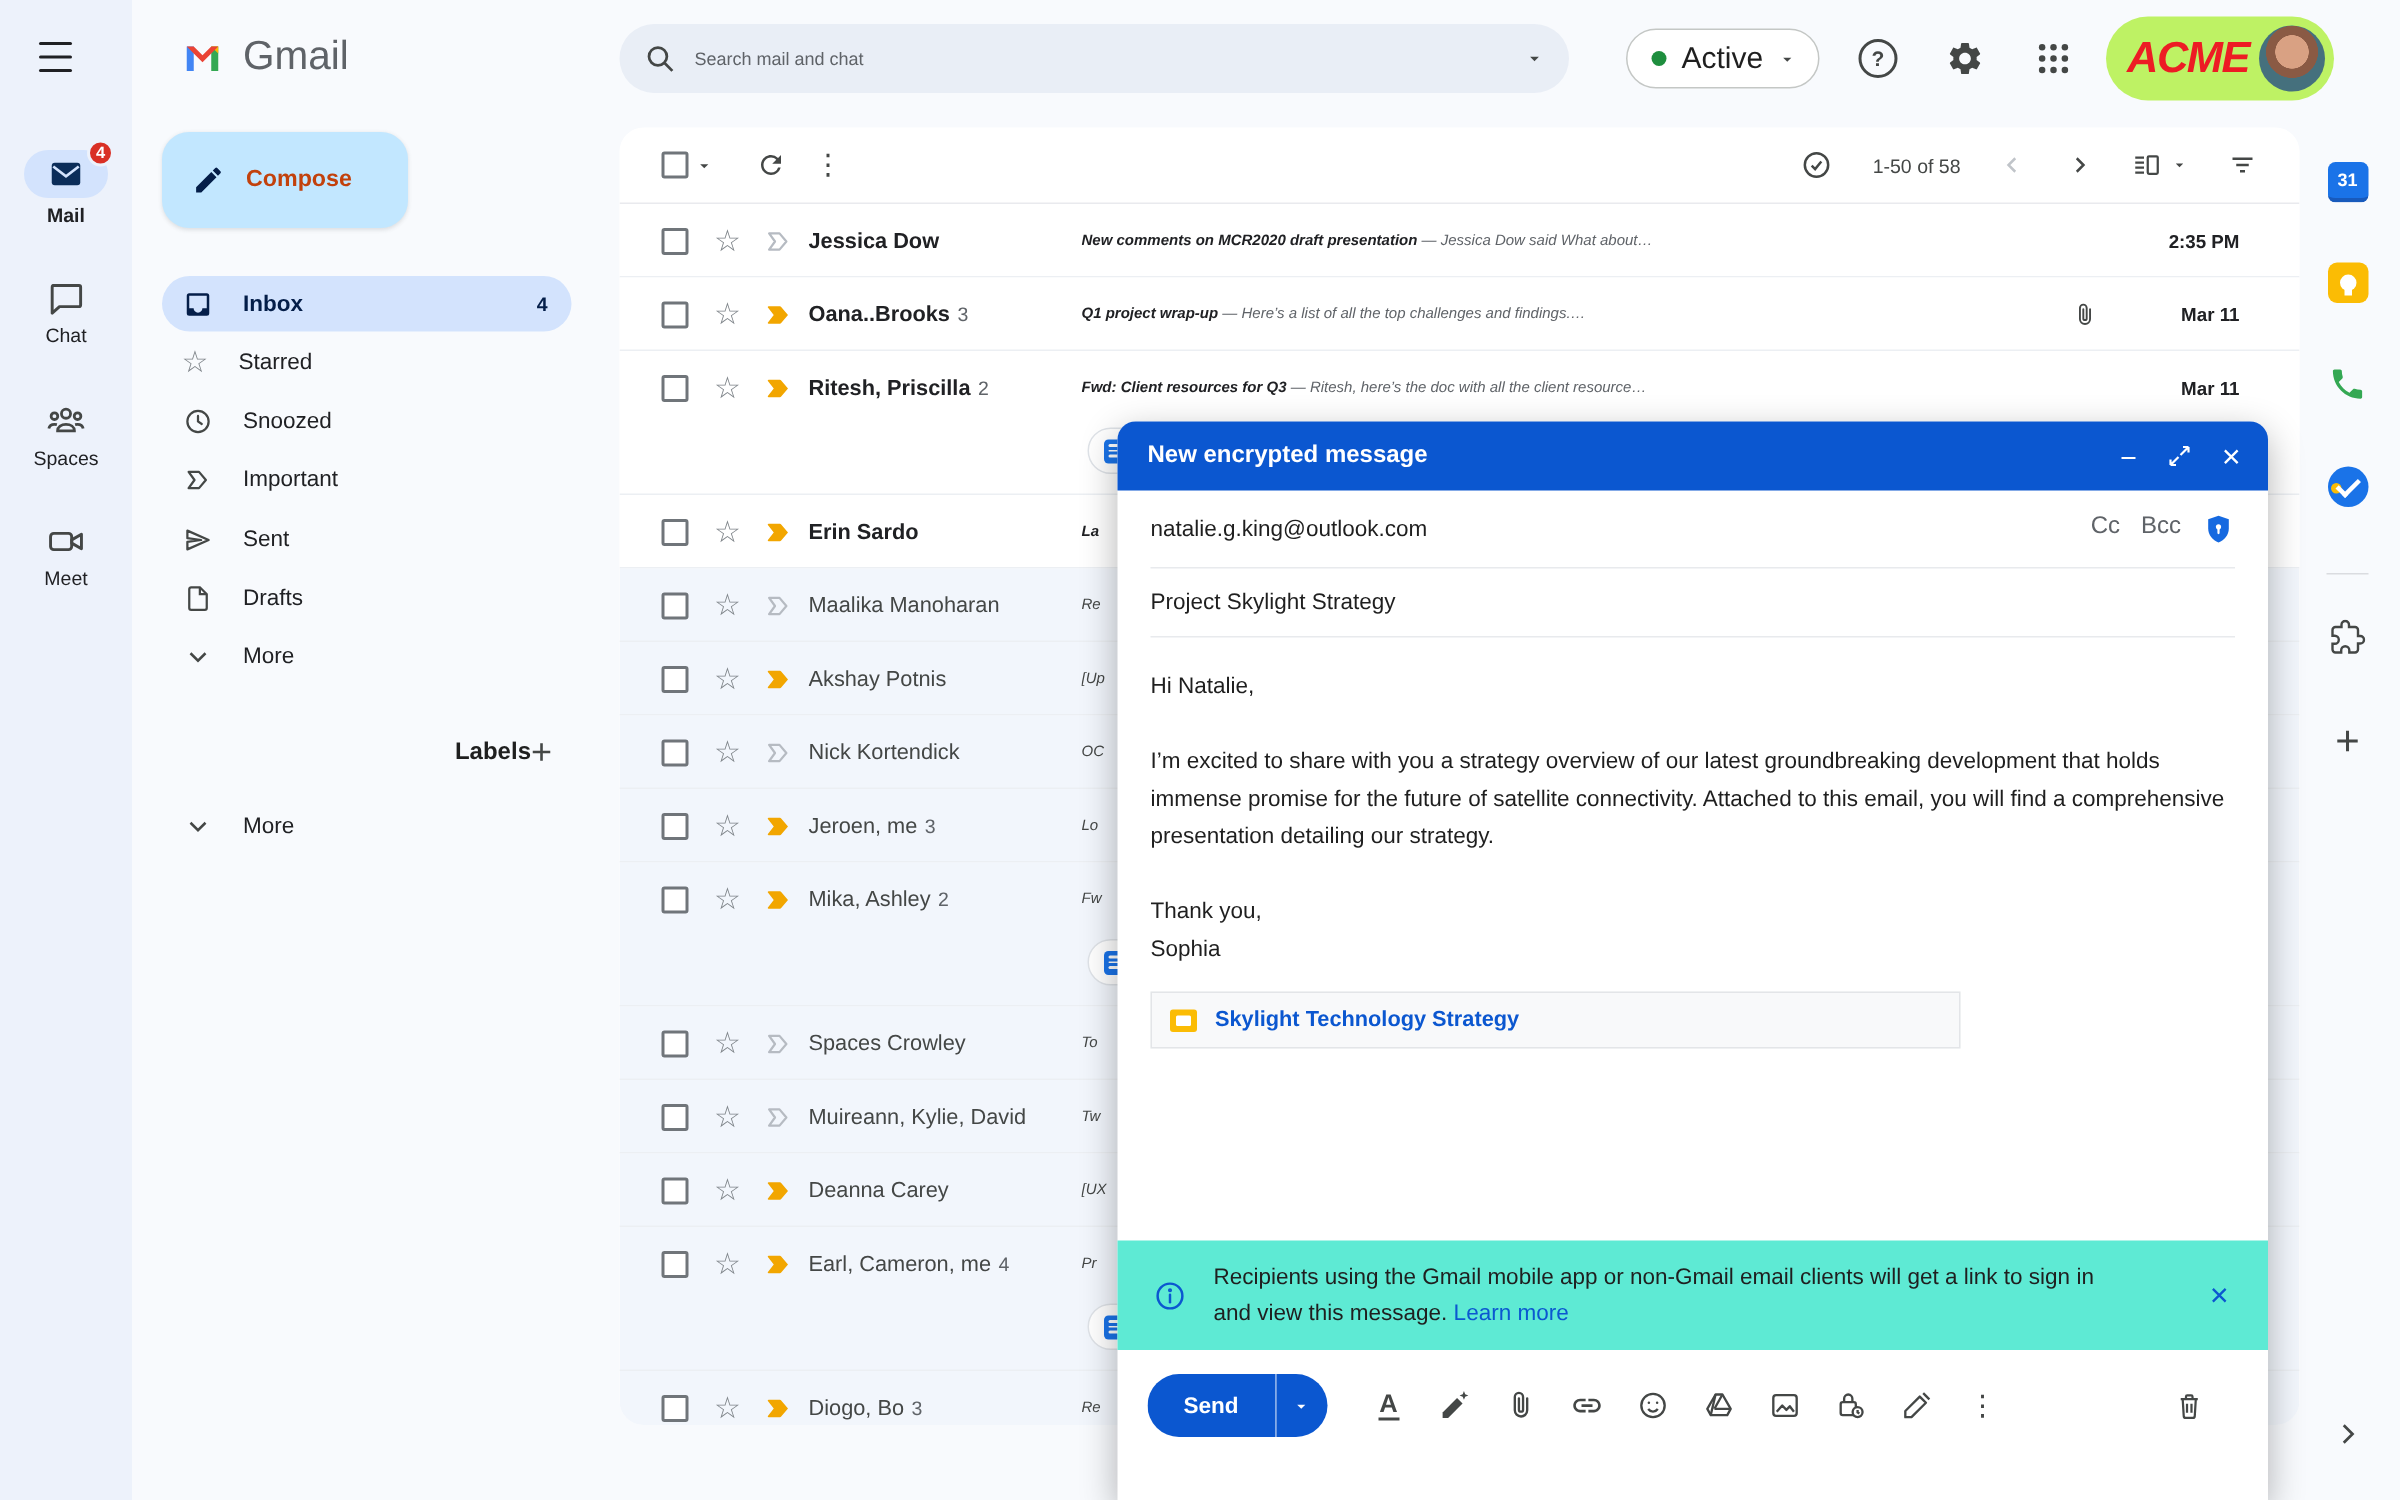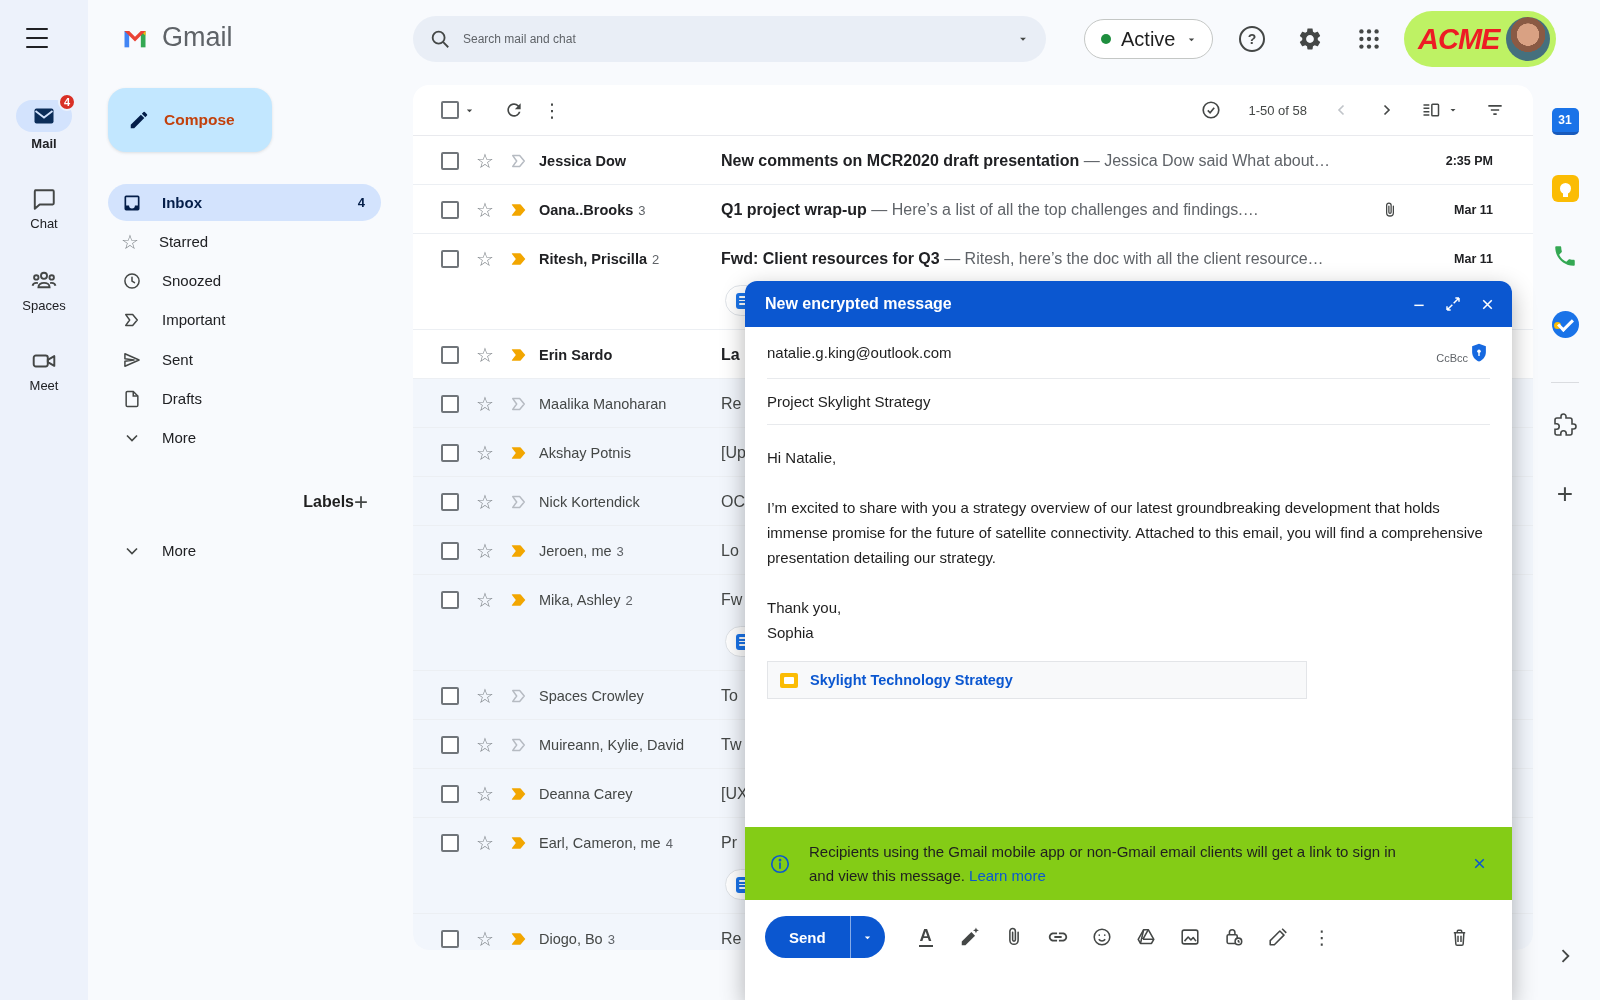--- a/index.html
+++ b/index.html
@@ -47,44 +47,44 @@
   .pag{font-size:13px;color:#444746;}
   .row{position:absolute;left:0;width:100%;background:#fff;border-bottom:1px solid #eceff3;cursor:pointer;}
   .row.read{background:#f2f6fc;}
   .rmain{height:49px;display:flex;align-items:center;padding-left:28px;gap:0;}
   .row .cb{margin-right:16px;}
   .row .star-glyph{width:20px;margin-right:14px;text-align:center;cursor:pointer;}
   .imp{margin-right:10px;flex:none;cursor:pointer;}
   .sender{width:182px;font-size:14.5px;white-space:nowrap;overflow:hidden;flex:none;color:#444746;}
   .row.unread .sender,.row.unread .subj b,.row.unread .rdate{color:#202124;font-weight:bold;}
   .sender .scount{font-weight:normal;color:#5f6368;font-size:13px;margin-left:5px;}
-  .subj{flex:1;font-size:16px;white-space:nowrap;overflow:hidden;color:#444746;}
+  .subj{flex:1;font-size:10px;white-space:nowrap;overflow:hidden;color:#444746;font-style:italic;}
   .subj b{font-weight:normal;color:#444746;}
   .subj .snip{color:#5f6368;}
   .rdate{width:80px;text-align:right;font-size:12.5px;color:#5f6368;margin-right:40px;flex:none;}
   .clip{margin-right:14px;}
   .chipline{margin-left:312px;margin-top:2px;}
   .achip{width:150px;height:31px;border:1px solid #dfe3e8;border-radius:16px;background:#fff;display:flex;align-items:center;gap:8px;padding-left:10px;}
   .docsq{width:16px;height:16px;border-radius:3px;background:#1a73e8;display:flex;flex-direction:column;justify-content:center;gap:2px;padding:0 3px;}
   .docsq i{height:1.5px;background:#fff;border-radius:1px;}
   
   .compose{left:745px;top:281px;width:767px;height:719px;background:#fff;border-radius:12px 12px 0 0;box-shadow:0 8px 24px rgba(0,0,0,.3);display:flex;flex-direction:column;z-index:10;}
   .c-header{height:46px;background:#0b57d0;border-radius:12px 12px 0 0;display:flex;align-items:center;padding:0 16px 0 20px;color:#fff;flex:none;cursor:default;}
   .c-title{font-size:16px;font-weight:bold;}
   .c-ctrls{margin-left:auto;display:flex;align-items:center;gap:18px;}
   .c-to{height:52px;margin:0 22px;display:flex;align-items:center;border-bottom:1px solid #e8eaed;font-size:15px;flex:none;}
-  .ccbcc{margin-left:auto;display:flex;align-items:flex-end;color:#5f6368;font-size:11px;}
+  .ccbcc{margin-left:auto;display:flex;align-items:flex-start;gap:14px;color:#5f6368;font-size:16px;}
   .c-subject{height:46px;margin:0 22px;display:flex;align-items:center;border-bottom:1px solid #e8eaed;font-size:15px;flex:none;}
   .c-body{flex:1;padding:20px 22px 0;font-size:15px;line-height:25px;color:#1f1f1f;overflow:hidden;}
   .c-body p.gap{margin-bottom:25px;}
   .chipbox{margin-top:16px;width:540px;height:38px;background:#f8f9fa;border:1px solid #e3e5e8;display:flex;align-items:center;gap:12px;padding-left:12px;cursor:pointer;}
   .chipbox b{font-size:14.5px;color:#0b57d0;font-weight:bold;}
   .slidesq{width:18px;height:15px;border-radius:2px;background:#fbbc04;display:flex;align-items:center;justify-content:center;}
   .slidesq i{display:block;width:10px;height:7px;background:#fff;border-radius:1px;}
-  .c-banner{height:73px;background:#84cc16;display:flex;align-items:center;gap:18px;padding:0 24px;flex:none;}
+  .c-banner{height:73px;background:#5eead4;display:flex;align-items:center;gap:18px;padding:0 24px;flex:none;}
   .c-banner p{font-size:15px;line-height:24px;color:#1f1f1f;width:612px;}
   .c-banner a{color:#0b57d0;text-decoration:none;cursor:pointer;}
   .c-toolbar{height:100px;display:flex;align-items:flex-start;padding:16px 20px 0;gap:2px;flex:none;}
   .send-wrap{display:flex;margin-right:18px;justify-content:flex-end;}
   .send-main{height:42px;background:#0b57d0;color:#fff;font-size:15px;font-weight:bold;display:flex;align-items:center;padding:0 24px;border-radius:21px 0 0 21px;border-right:1px solid rgba(255,255,255,.5);cursor:pointer;}
   .send-arrow{height:42px;width:34px;background:#0b57d0;border-radius:0 21px 21px 0;display:flex;align-items:center;justify-content:center;cursor:pointer;}
   .tbtn{width:42px;height:42px;border-radius:50%;display:flex;align-items:center;justify-content:center;cursor:pointer;color:#444746;}
   .fmtA{font-size:17px;font-weight:bold;color:#444746;border-bottom:2px solid #444746;line-height:1.1;padding:0 1px;}
   .morev{font-size:19px;color:#444746;letter-spacing:0;}
   .trash{margin-left:auto;margin-right:12px;}

